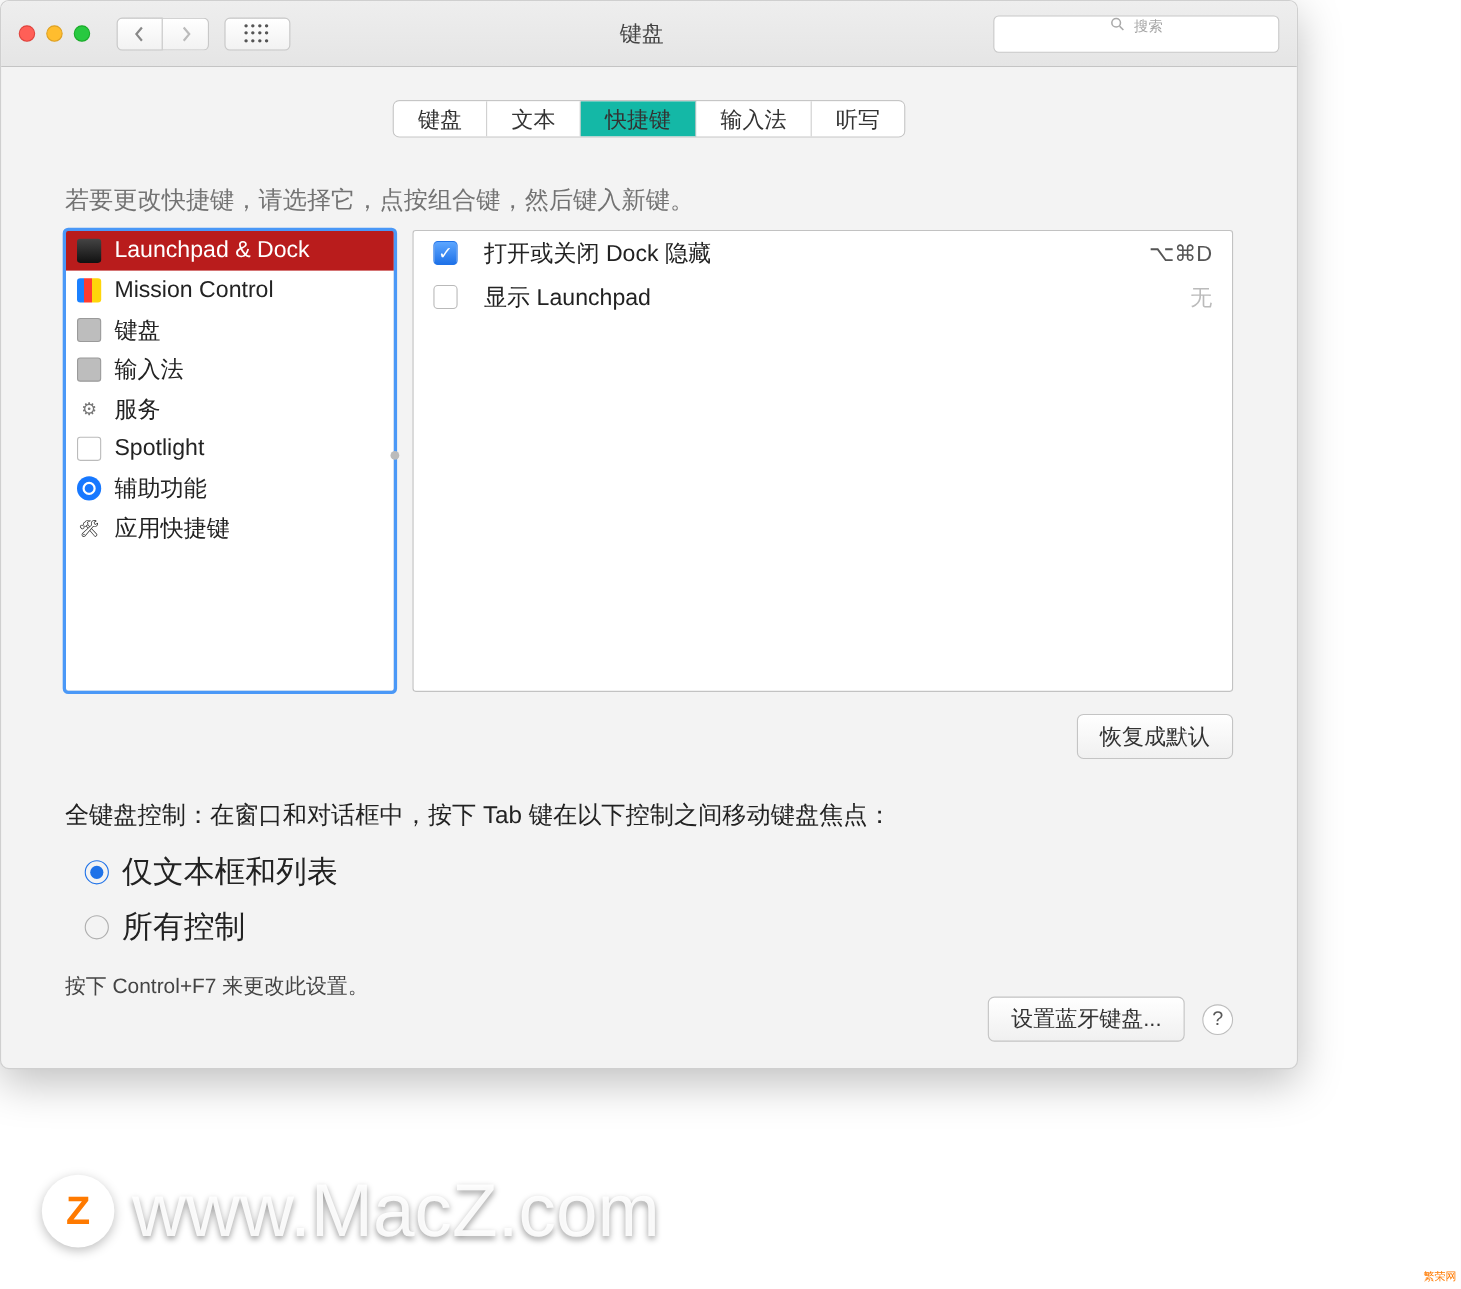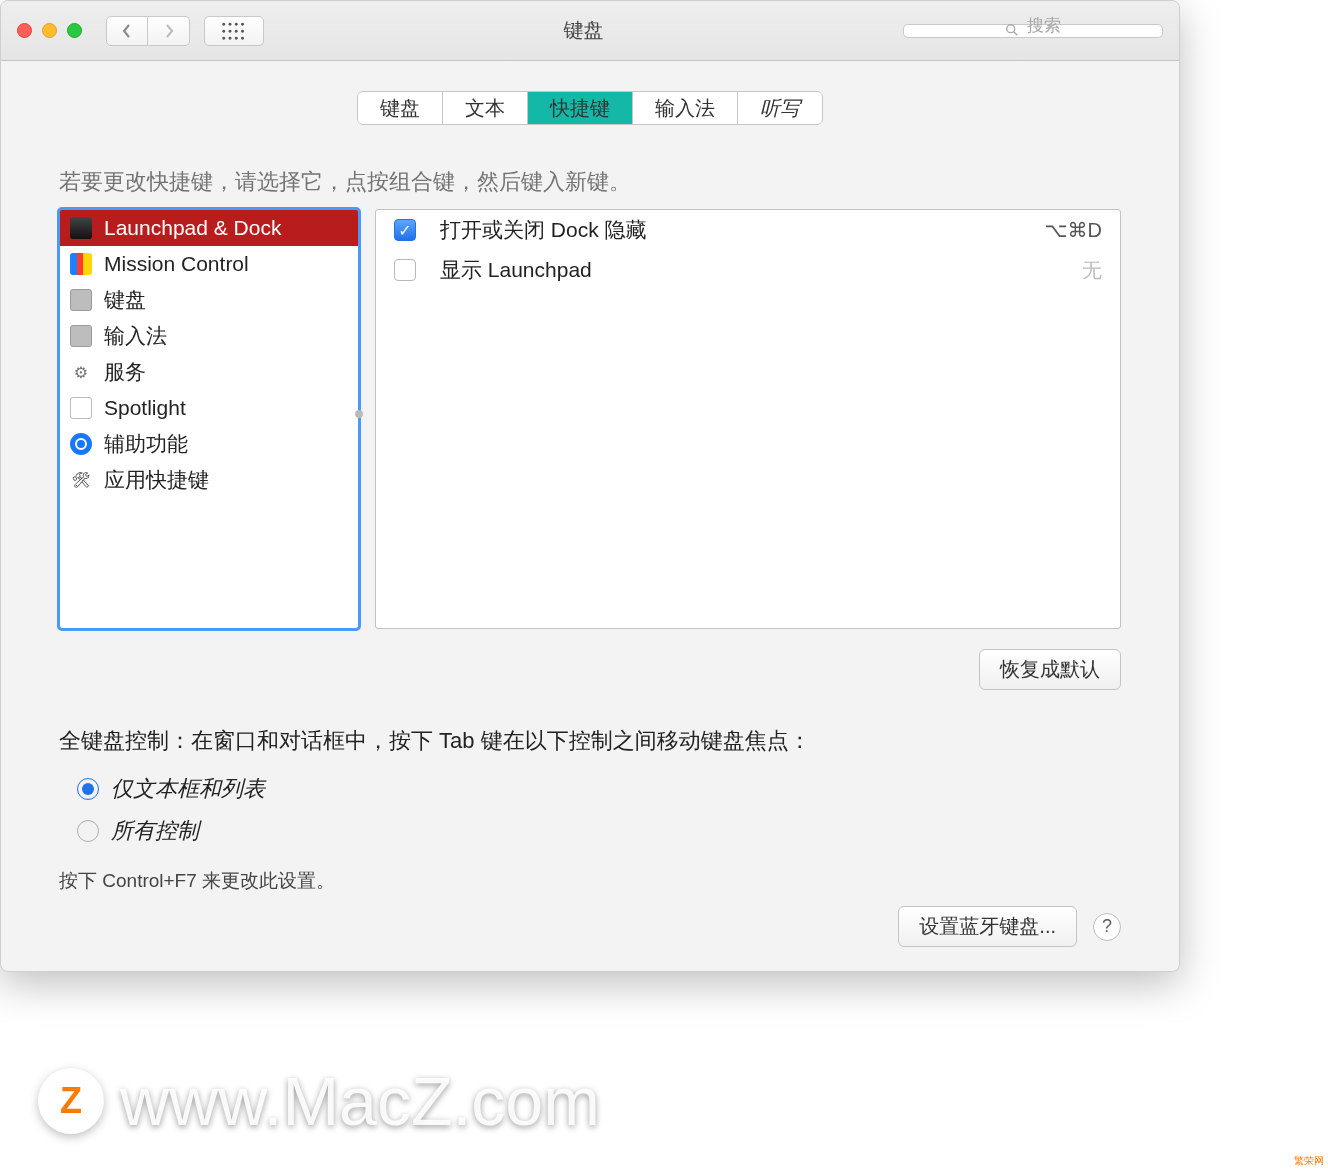--- a/index.html
+++ b/index.html
@@ -51,36 +51,36 @@
   .nav-btn:last-child { border-top-right-radius:5px; border-bottom-right-radius:5px; border-left:none; }
   .grid-btn {
     width: 60px; height: 30px;
     background: linear-gradient(#fff,#f2f2f2);
     border:1px solid #c8c8c8; border-radius:5px;
     display:flex; align-items:center; justify-content:center;
     letter-spacing:2px; color:#555; font-size:7px;
   }
   .title-area { flex:1; text-align:center; font-size:20px; color:#444; }
   .search-box {
-    width: 260px; height: 14px;
+    width: 260px; height: 34px;
     background:#fff; border:1px solid #c8c8c8; border-radius:5px;
-    display:flex; align-items:flex-end; gap:8px; padding: 0 10px;
-    color:#a5a5a5; font-size:17px;
+    display:flex; align-items:flex-start; gap:8px; padding: 0 10px;
+    color:#a5a5a5; font-size:13px;
     justify-content:center;
   }
   .mag { width:14px; height:14px; }
   
   .tab-row { display:flex; justify-content:center; margin-top: 30px; }
   .seg { display:flex; height:34px; border-radius:6px; overflow:hidden; border:1px solid #c6c6c6; }
   .seg-btn {
     background:#fff; border-right:1px solid #c6c6c6;
     padding: 0 22px; display:flex; align-items:center;
     font-size: 20px; color:#333;
   }
-  .seg-btn:last-child { border-right:none;font-style:italic; }
+  .seg-btn:last-child { border-right:none; }
   .seg-btn.active { background:#14b8a6;font-family:Liberation Mono, monospace; }
   
   .body-pad { padding: 0 58px; }
   .instr { margin-top: 42px; font-size: 22px; color:#737373; }
   .panes { display:flex; gap:16px; margin-top:12px; align-items:stretch; }
   .pane {
     background:#fff; border:1px solid #c2c2c2; border-radius:3px;
     height: 420px; position:relative;
   }
   .pane.left { width: 300px; outline:3px solid #4a98f7; outline-offset:-1px; }
@@ -116,21 +116,21 @@
   .short.none { color:#bbb; }
   
   .restore-row { display:flex; justify-content:flex-end; margin-top: 20px; }
   .push-btn {
     background:linear-gradient(#fff,#f0f0f0);
     border:1px solid #c4c4c4; border-radius:6px;
     padding: 6px 20px; font-size:20px; color:#333;
   }
   .kb-control { margin-top: 36px; font-size:22px; }
   .radio-col { margin-top: 18px; margin-left: 18px; display:flex; flex-direction:column; gap:12px; }
-  .radio-row { display:flex; align-items:center; gap:12px; font-size:22px;font-style:italic; }
+  .radio-row { display:flex; align-items:center; gap:12px; font-size:28px; }
   .radio { width:22px; height:22px; border:1px solid #aeaeae; border-radius:50%; display:flex; align-items:center; justify-content:center; }
   .radio.on { border-color:#1f72e8; }
   .radio.on .dot { width:12px; height:12px; background:#1f72e8; border-radius:50%; }
   .hint { margin-top: 22px; font-size:19px; color:#444; }
   .bottom-row { position:absolute; right:58px; bottom:24px; display:flex; align-items:center; gap:16px;padding-left:40px; }
   .help { width:28px; height:28px; border:1px solid #bdbdbd; border-radius:50%; color:#5a5a5a; display:flex; align-items:center; justify-content:center; font-size:18px; background:#fff; }
   
   .wm-z {
     position:absolute; left:38px; bottom:38px;
     width:66px; height:66px; border-radius:50%;

